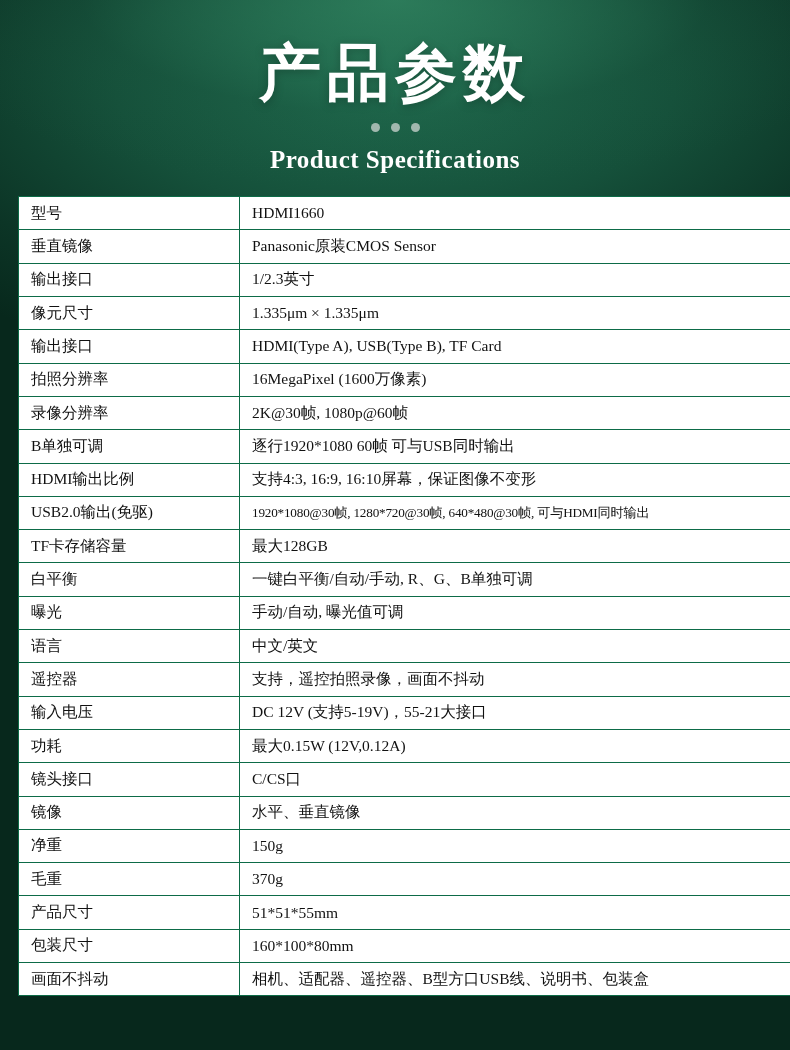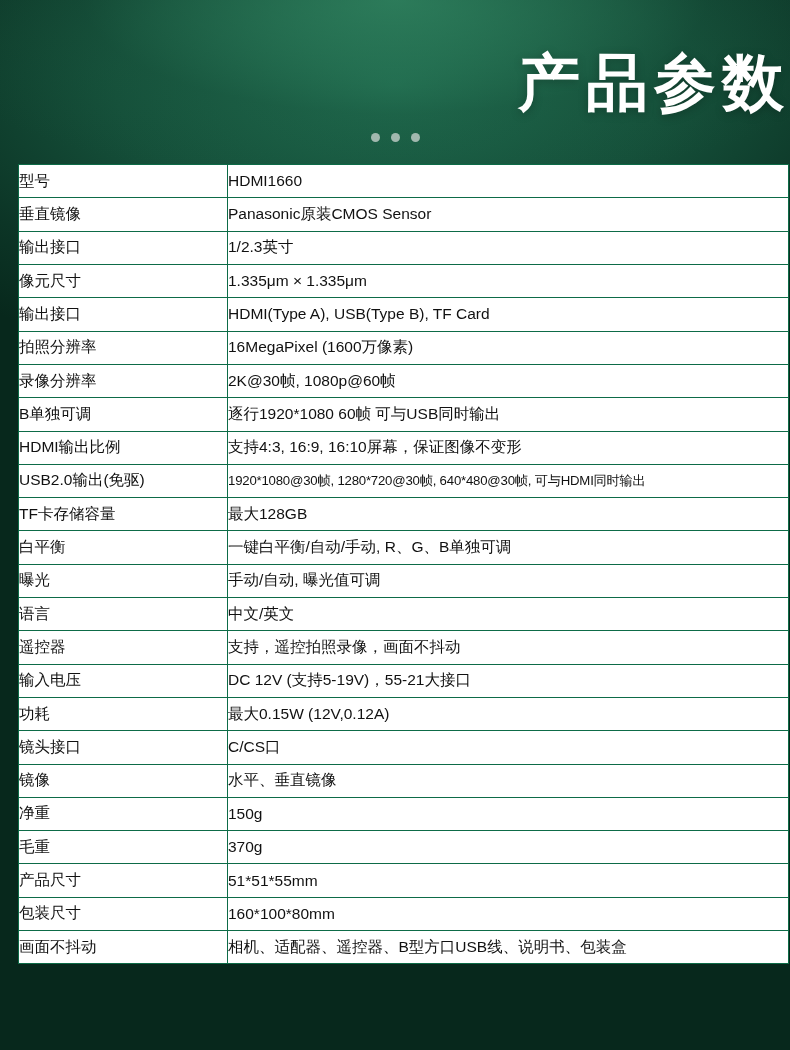--- a/index.html
+++ b/index.html
@@ -26,22 +26,22 @@
     content: "";
     position: absolute;
     left: 0; right: 0; top: 0;
     height: 200px;
     background: radial-gradient(ellipse 520px 190px at 50% 0%, rgba(60,150,110,0.55) 0%, rgba(30,90,66,0.18) 60%, rgba(0,0,0,0) 100%);
     pointer-events: none;
   }
 
   .header {
     position: relative;
-    text-align: right;
-    padding-top: 46px;
+    text-align: center;
+    padding-top: 36px;
     z-index: 2;
   }
   .title-cn {
     font-family: "DejaVu Sans", "Liberation Sans", sans-serif;
     font-size: 62px;
     font-weight: bold;
     color: #ffffff;
     letter-spacing: 6px;
     line-height: 1.18;
     margin: 0;
@@ -78,24 +78,24 @@
     width: 754px;
     border-collapse: collapse;
     background: #ffffff;
     table-layout: fixed;
   }
   table.spec tr {
     height: 33.3px;
   }
   table.spec td {
     border: 1px solid #0d6b47;
-    padding: 3px 8px 3px 0;
+    padding: 3px 8px 3px 12px;
     font-size: 15.5px;
     color: #111111;
-    font-family: Liberation Sans, sans-serif;
+    font-family: Liberation Serif, serif;
     vertical-align: middle;
     white-space: nowrap;
     overflow: hidden;
   }
   table.spec td.label {
     width: 200px;
   }
   table.spec td.value {
     width: 552px;
   }
@@ -109,20 +109,21 @@
 
 <div class="page">
 
   <div class="header">
     <h1 class="title-cn">产品参数</h1>
     <div class="dots">
       <span class="dot"></span>
       <span class="dot"></span>
       <span class="dot"></span>
     </div>
+    <div class="title-en">Product Specifications</div>
   </div>
 
   <div class="table-wrap">
     <table class="spec">
       <tbody id="spec-body">
           <tr>
             <td class="label">型号</td>
             <td class="value">HDMI1660</td>
           </tr>
           <tr>

